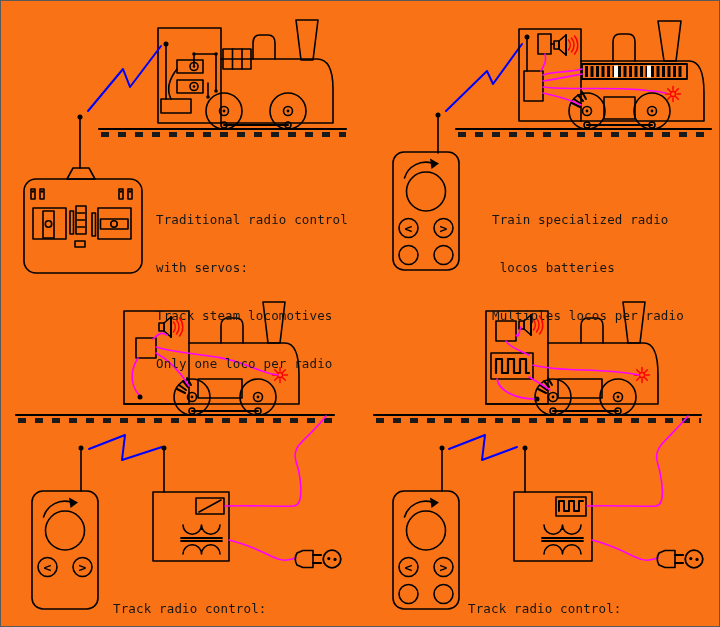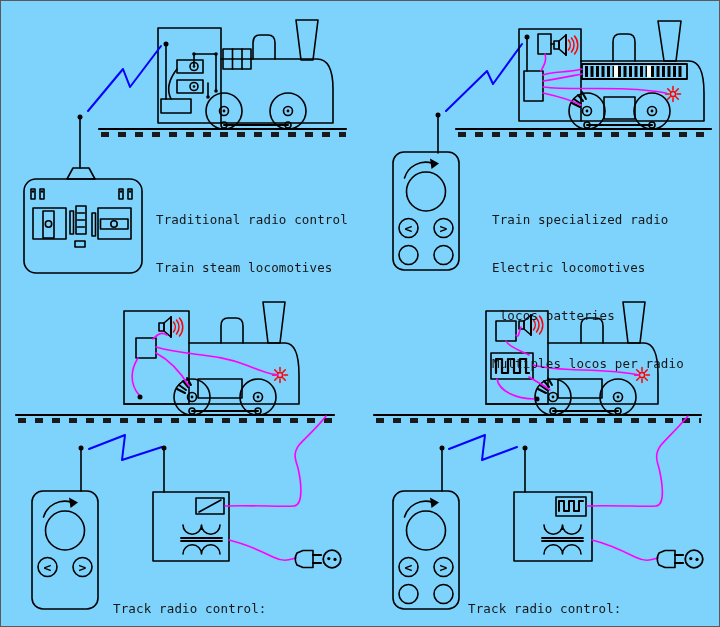--- a/index.html
+++ b/index.html
@@ -1,18 +1,18 @@
 <!DOCTYPE html>
 <html><head>
 <meta charset="utf-8">
 <style>
   html,body{margin:0;padding:0;background:#e8e8e8;}
   #stage{
     position:relative;width:720px;height:627px;margin:0;
-    background:#7dd3fc;border:1px solid #5a5a5a;box-sizing:border-box;
+    background:#f97316;border:1px solid #5a5a5a;box-sizing:border-box;
     overflow:hidden;font-family:"DejaVu Sans Mono","Liberation Mono",monospace;
   }
   #art{position:absolute;left:0;top:0;}
   .caption{
     position:absolute;color:#161616;font-size:12.5px;line-height:16px;
     letter-spacing:.15px;white-space:pre;
   }
   .caption div{white-space:pre;}
 </style>
 </head>
@@ -313,26 +313,27 @@
       <path d="M591,539 C608,543 622,550 634,556 S652,558 657,557"></path>
     </g>
     <use href="#plug-sym" x="658" y="549"></use>
   </g>
 
   </g>
 </svg>
 
 <div class="caption" style="left:155px;top:179px">
   <div>Traditional radio control</div>
-  <div>Train steam locomotives</div>
+  <div>with servos:</div>
+  <div>Track steam locomotives</div>
+  <div>Only one loco per radio</div>
 </div>
 
 <div class="caption" style="left:491px;top:179px">
   <div>Train specialized radio</div>
-  <div>Electric locomotives</div>
   <div> locos batteries</div>
   <div>Multiples locos per radio</div>
 </div>
 
 <div class="caption" style="left:112px;top:568px">
   <div>Track radio control:</div>
   
   
 </div>
 

